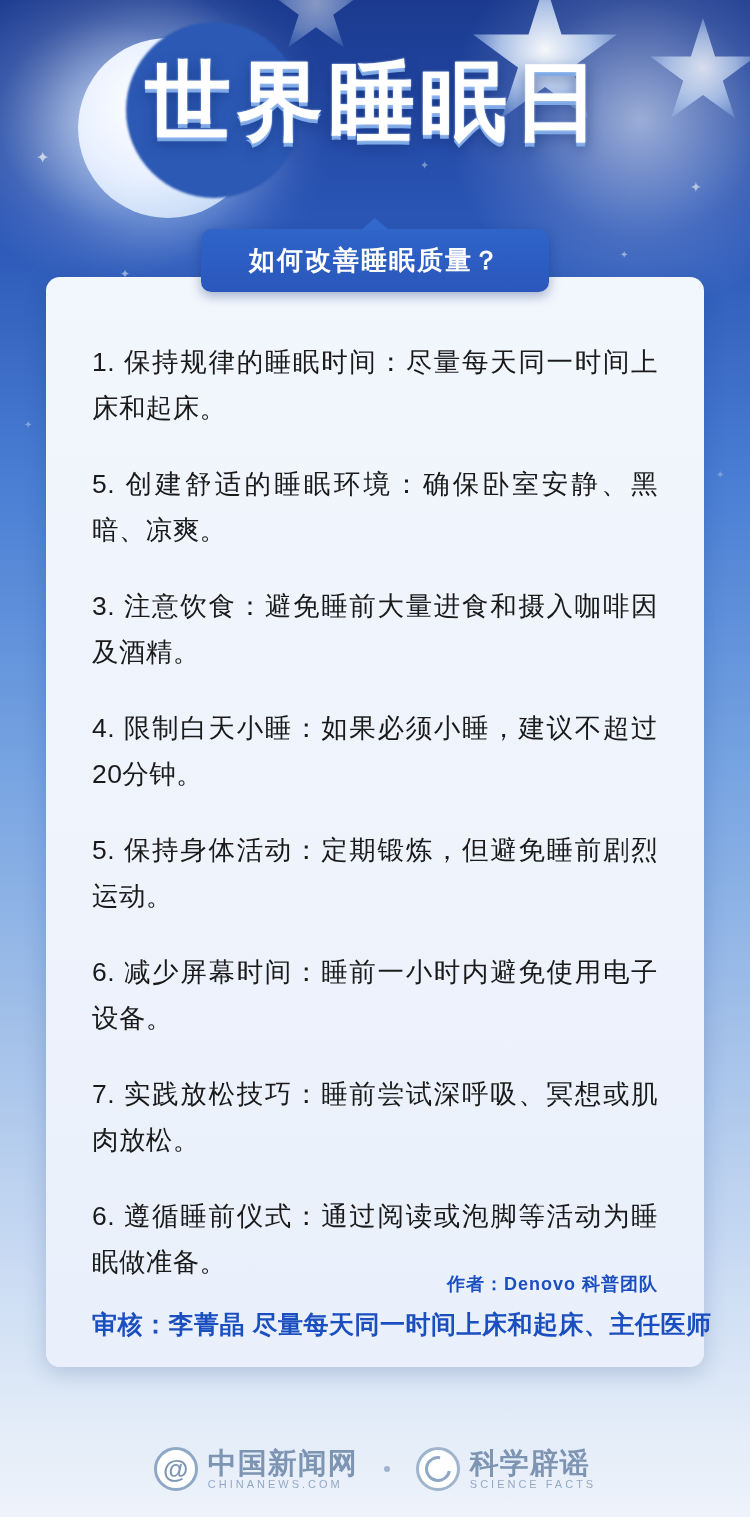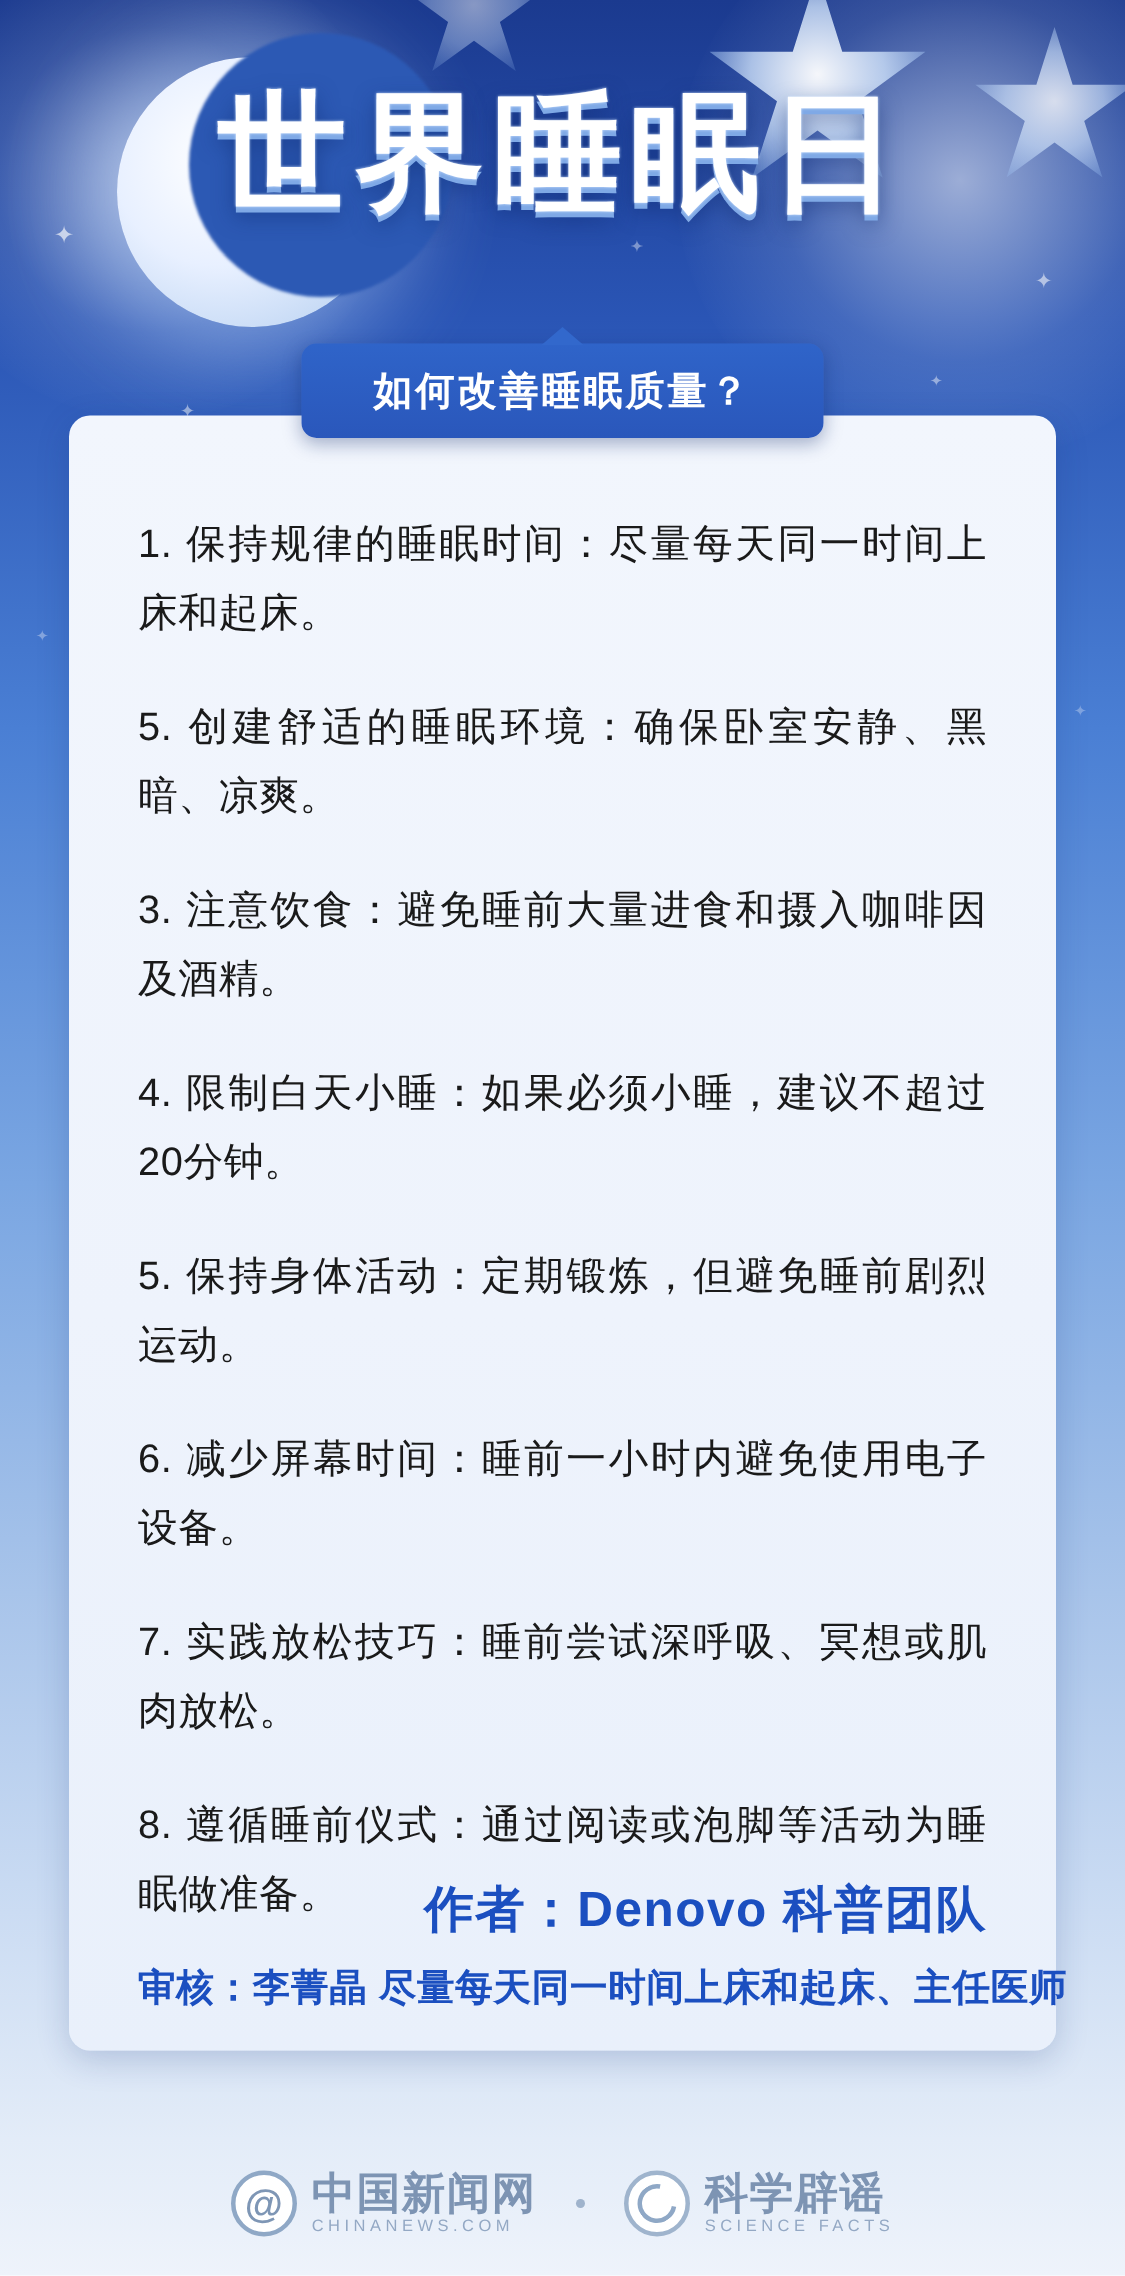--- a/index.html
+++ b/index.html
@@ -136,21 +136,21 @@
   .credits {
     position: absolute;
     left: 46px;
     right: 46px;
     bottom: 26px;
     text-align: right;
     color: #1b4fc0;
     font-weight: 700;
   }
   .credit-author {
-    font-size: 33px;
+    font-size: 18px;
     letter-spacing: 1px;
     margin-bottom: 12px;
   }
   .credit-review {
     font-size: 25px;
     letter-spacing: 0.5px;
     white-space: nowrap;
     margin-right: -22px;
   }
 
@@ -237,21 +237,21 @@
 
 <div class="card">
   <ul class="tips">
     <li class="tip">1. 保持规律的睡眠时间：尽量每天同一时间上床和起床。</li>
     <li class="tip">5. 创建舒适的睡眠环境：确保卧室安静、黑暗、凉爽。</li>
     <li class="tip">3. 注意饮食：避免睡前大量进食和摄入咖啡因及酒精。</li>
     <li class="tip">4. 限制白天小睡：如果必须小睡，建议不超过20分钟。</li>
     <li class="tip">5. 保持身体活动：定期锻炼，但避免睡前剧烈运动。</li>
     <li class="tip">6. 减少屏幕时间：睡前一小时内避免使用电子设备。</li>
     <li class="tip">7. 实践放松技巧：睡前尝试深呼吸、冥想或肌肉放松。</li>
-    <li class="tip">8. 遵循睡前仪式：通过阅读或泡脚等活动为睡眠做准备。</li>
+    <li class="tip">6. 遵循睡前仪式：通过阅读或泡脚等活动为睡眠做准备。</li>
   </ul>
 
   <div class="credits">
     <div class="credit-author">作者：Denovo 科普团队</div>
     <div class="credit-review">审核：李菁晶 尽量每天同一时间上床和起床、主任医师</div>
   </div>
 </div>
 
 <div class="footer">
   <div class="logo-block">

